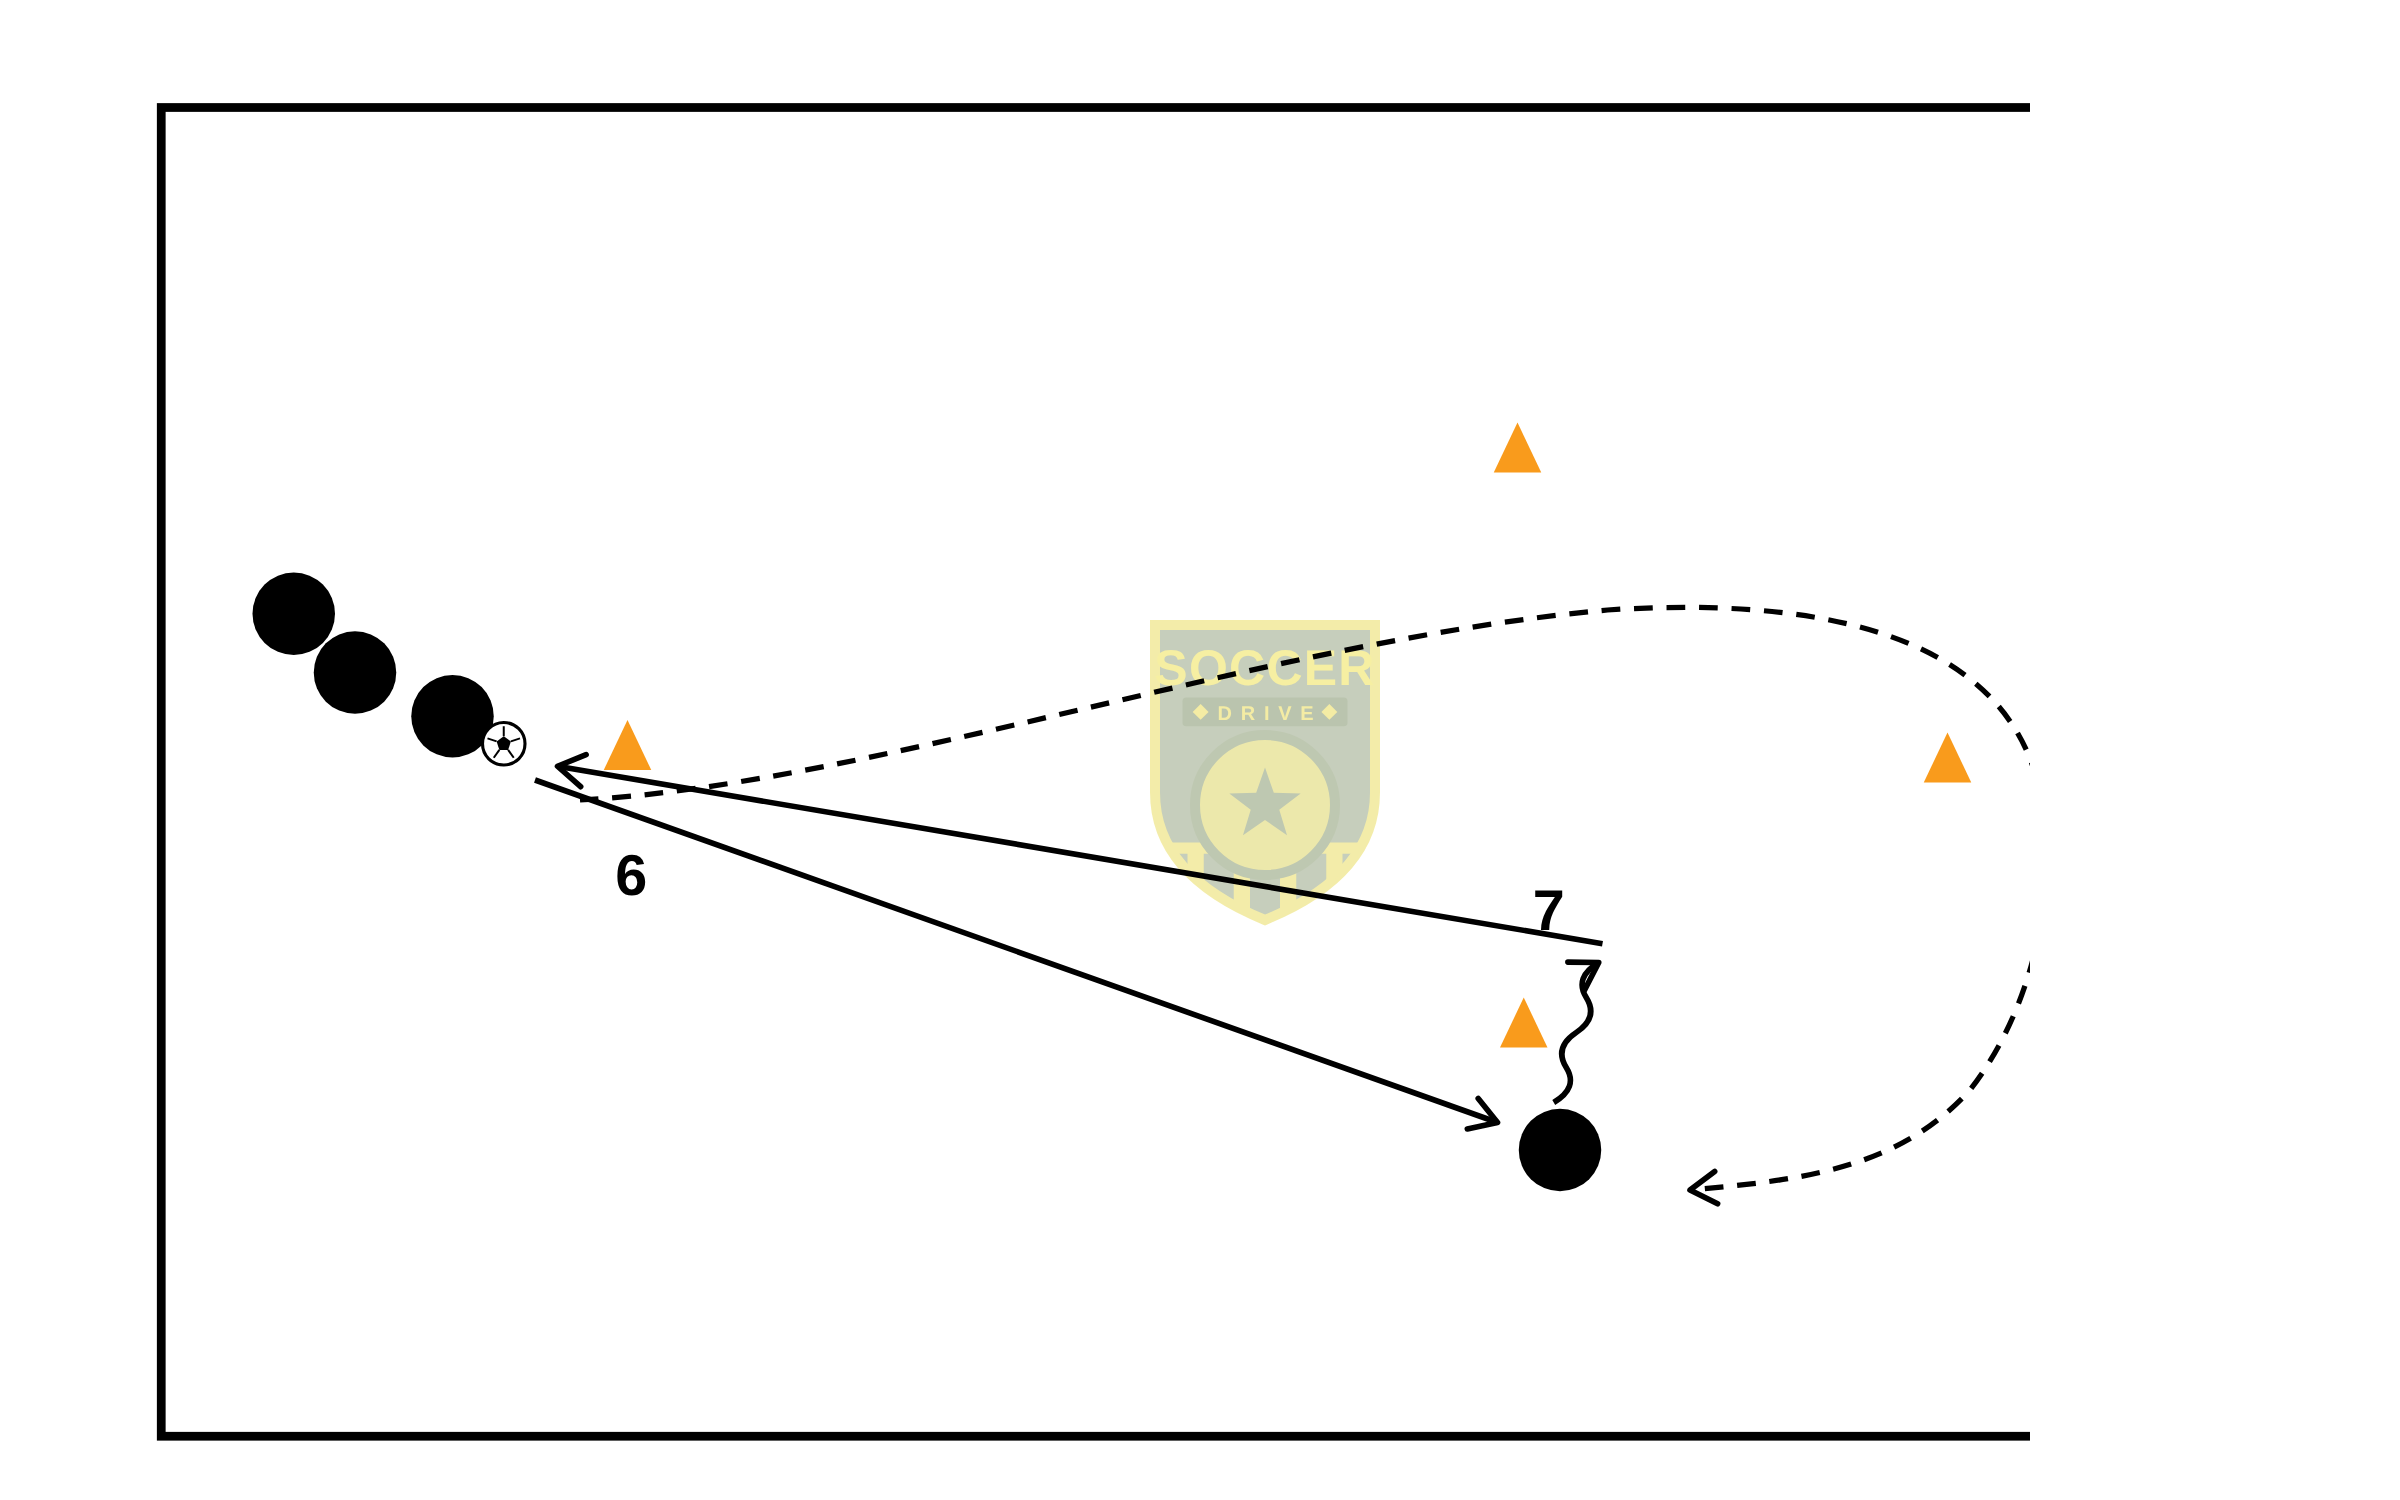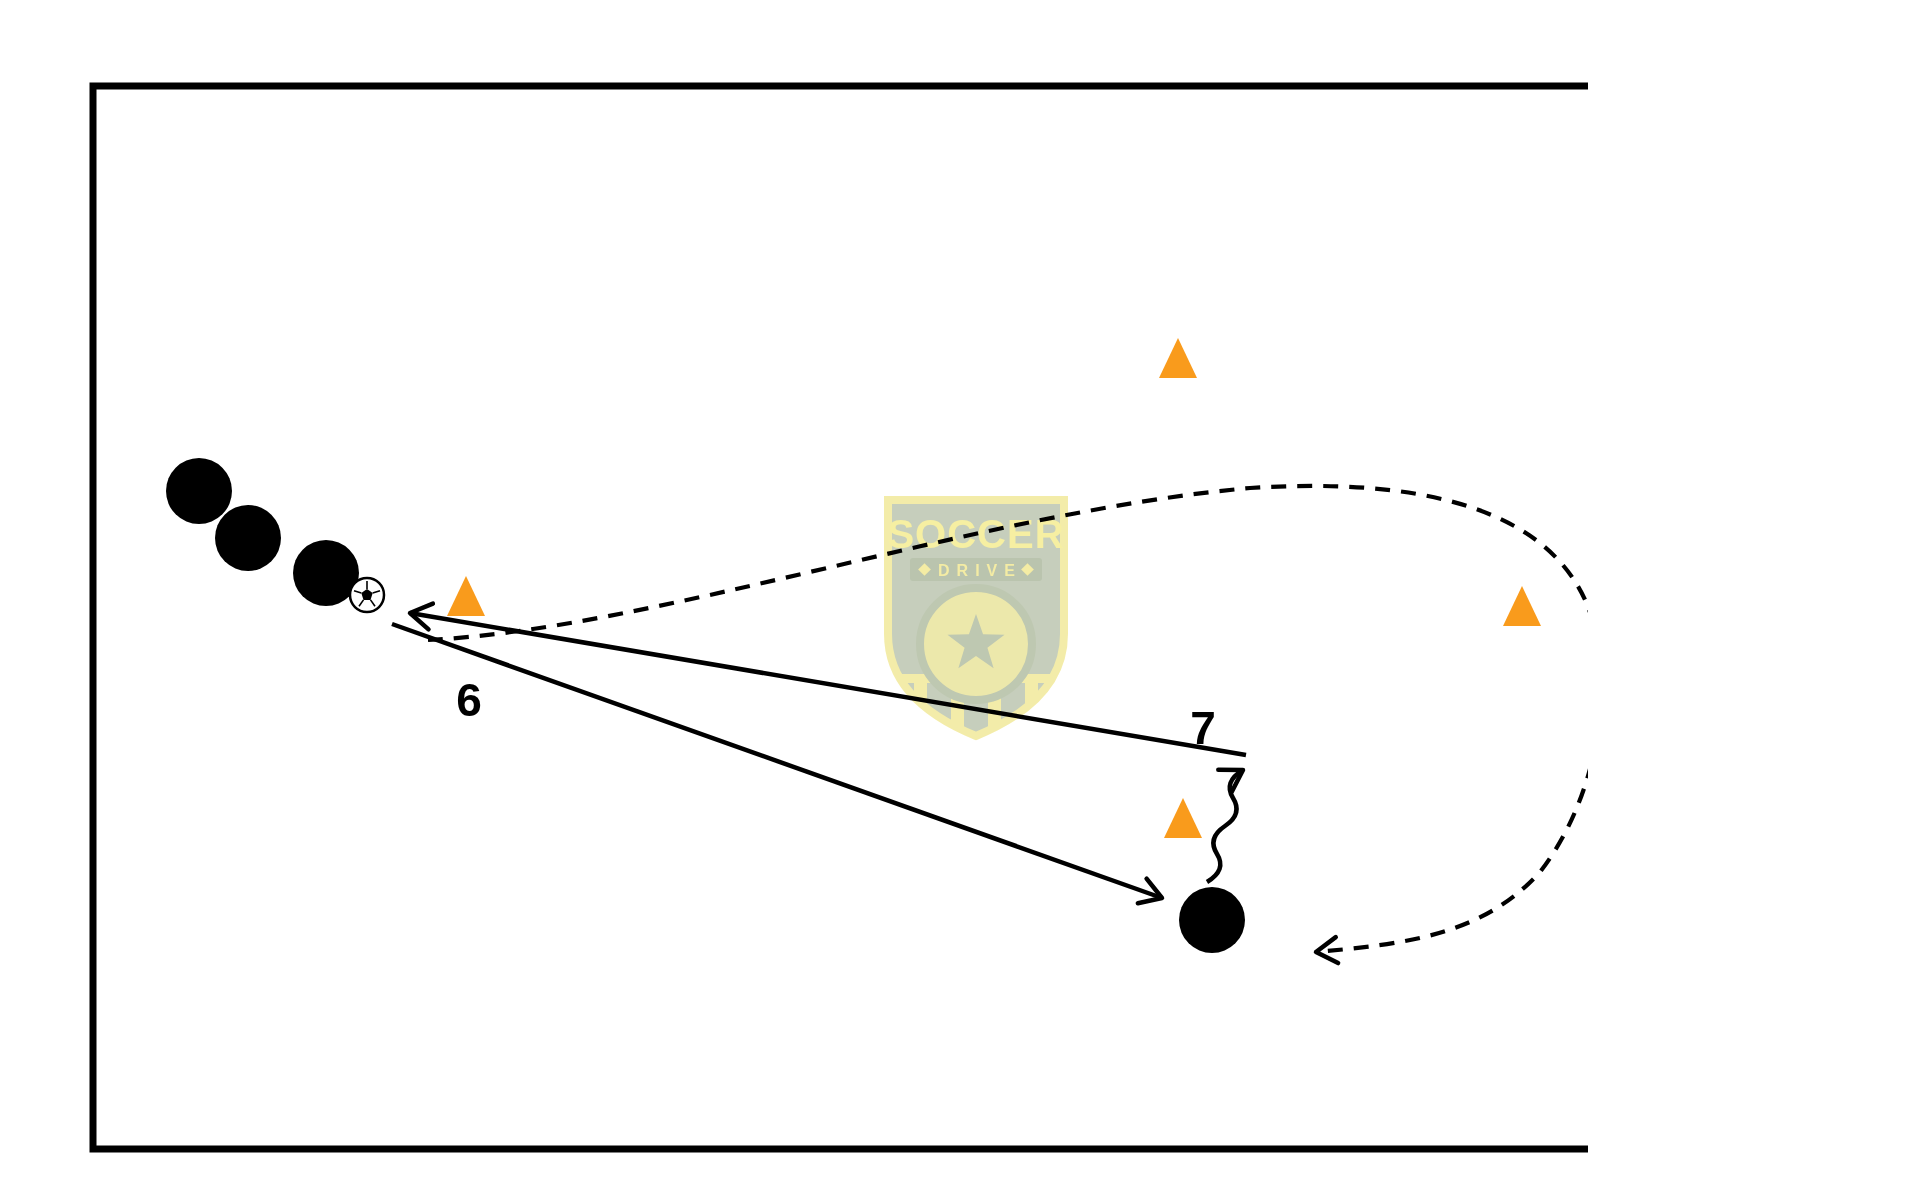--- a/index.html
+++ b/index.html
@@ -3,20 +3,21 @@
 <meta charset="utf-8">
 <style>
   html, body { margin: 0; padding: 0; background: #ffffff; }
   .canvas {
     position: relative;
     width: 1588px;
     height: 1200px;
     background: #ffffff;
     font-family: "Liberation Sans", sans-serif;
     overflow: hidden;
+    margin-left: 36px;
   }
   svg { display: block; }
   .pass-label {
     font-family: "Liberation Sans", sans-serif;
     font-weight: bold;
     font-size: 46px;
     fill: #000000;
   }
   .logo-soccer-text {
     font-family: "Liberation Sans", sans-serif;

